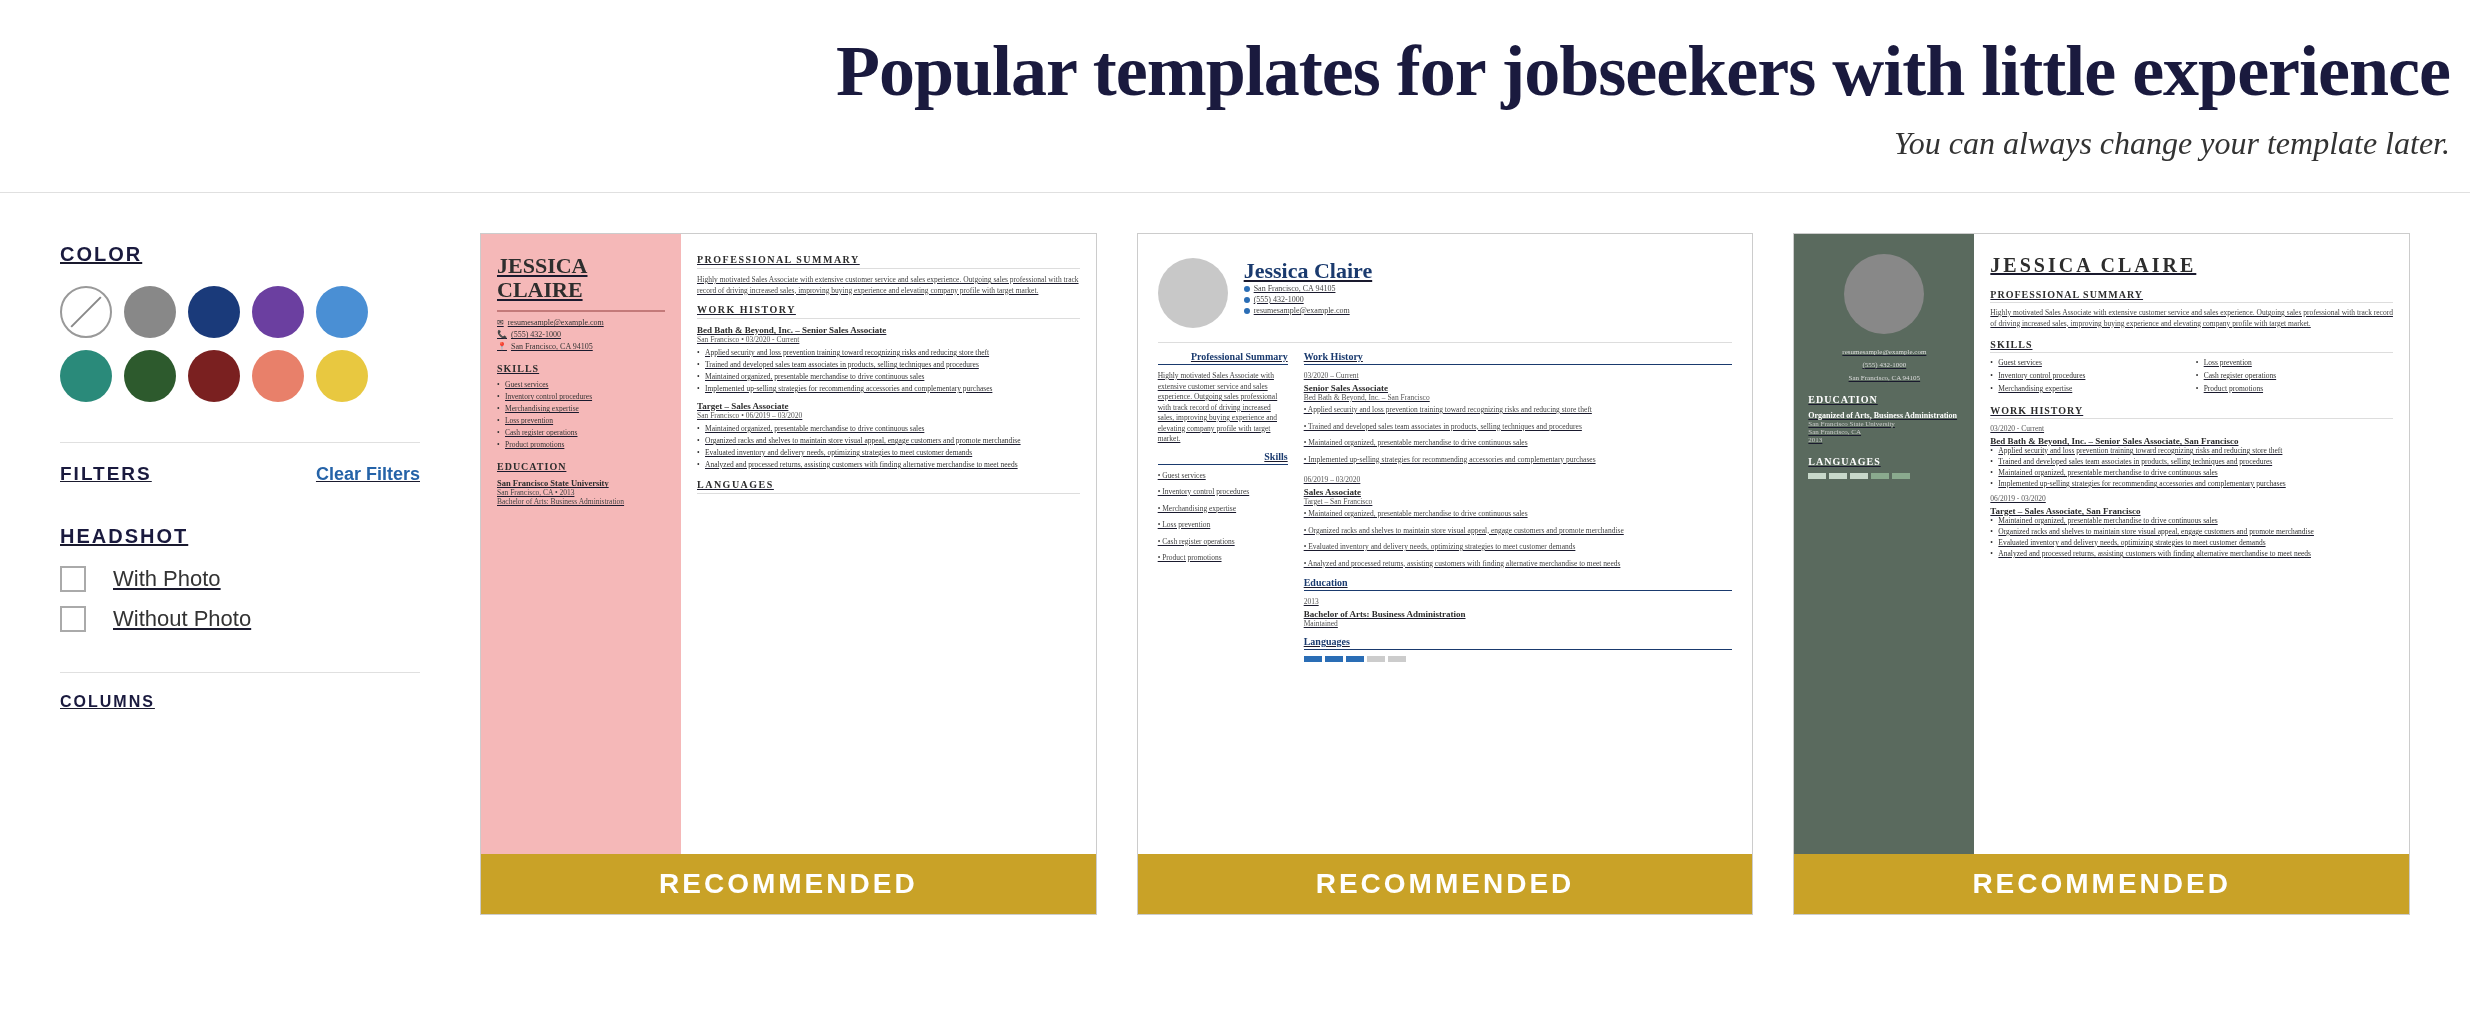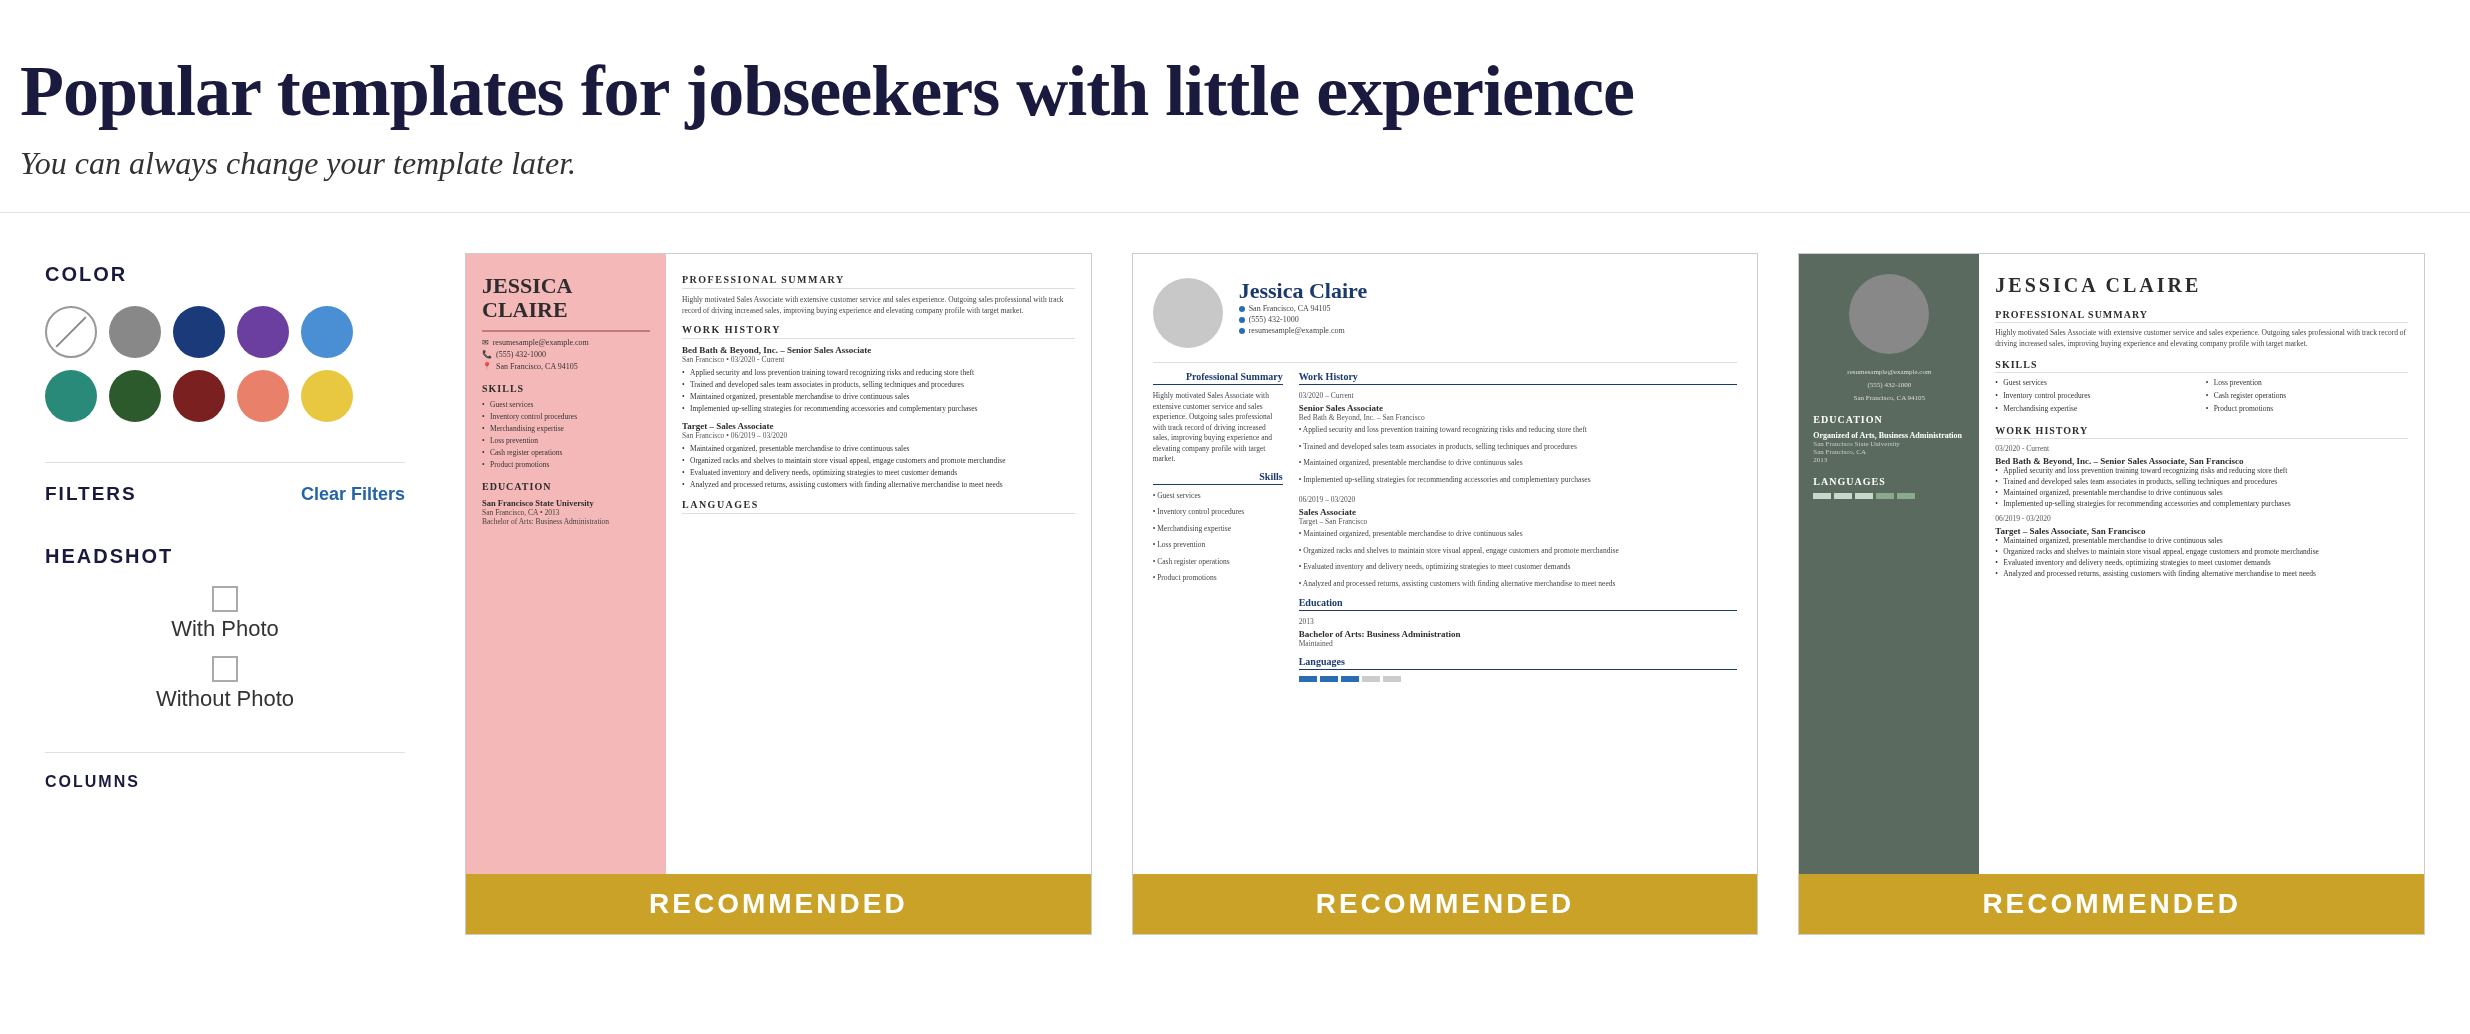--- a/index.html
+++ b/index.html
@@ -13,22 +13,22 @@
     }
 
     .page-wrapper {
       width: 2470px;
       min-height: 1034px;
       background: #fff;
     }
 
     
     .header {
-      text-align: left;
-      padding: 50px 20px 30px;
+      text-align: right;
+      padding: 30px 20px 30px;
       border-bottom: 1px solid #e0e0e0;
       margin-bottom: 40px;
     }
     .header h1 {
       font-size: 72px;
       font-weight: 900;
       color: #1a1a3e;
       font-family: Georgia, serif;
       letter-spacing: -1px;
     }
@@ -36,22 +36,23 @@
       font-size: 32px;
       color: #333;
       font-style: italic;
       margin-top: 12px;
       font-family: Georgia, serif;
     }
 
     
     .main-layout {
       display: flex;
-      padding: 0 45px;
+      padding: 0 60px;
       gap: 60px;
+      text-decoration: underline;
     }
 
     
     .sidebar {
       width: 360px;
       flex-shrink: 0;
       padding-top: 10px;
     }
 
     .sidebar-section {
@@ -137,24 +138,23 @@
       font-weight: 700;
       letter-spacing: 2px;
       color: #1a1a3e;
       font-family: Arial, sans-serif;
       margin-bottom: 18px;
     }
 
     .checkbox-item {
       display: flex;
       align-items: center;
-      gap: 4px;
+      gap: 27px;
       margin-bottom: 14px;
       cursor: pointer;
-      flex-direction: column;
     }
 
     .checkbox-box {
       width: 26px;
       height: 26px;
       border: 2px solid #aaa;
       background: #fff;
       flex-shrink: 0;
     }
 

